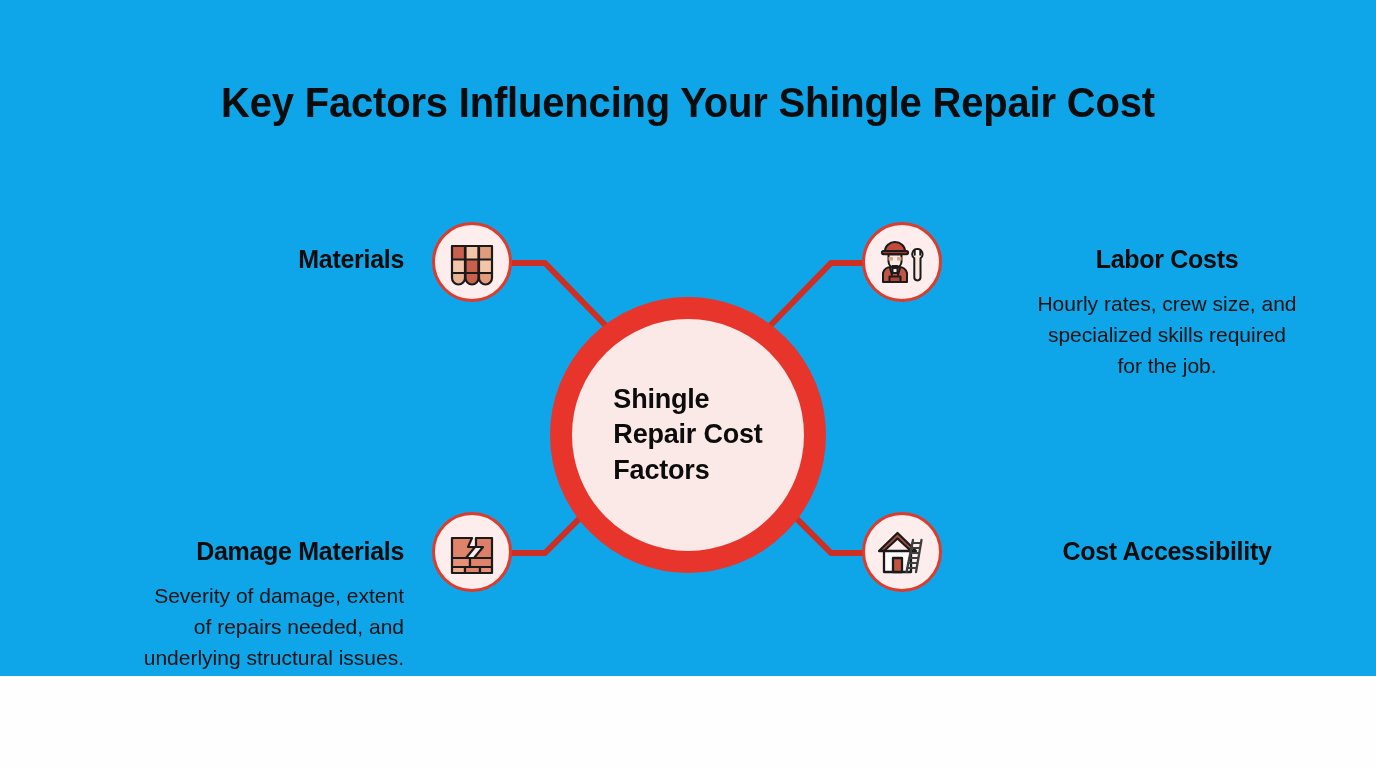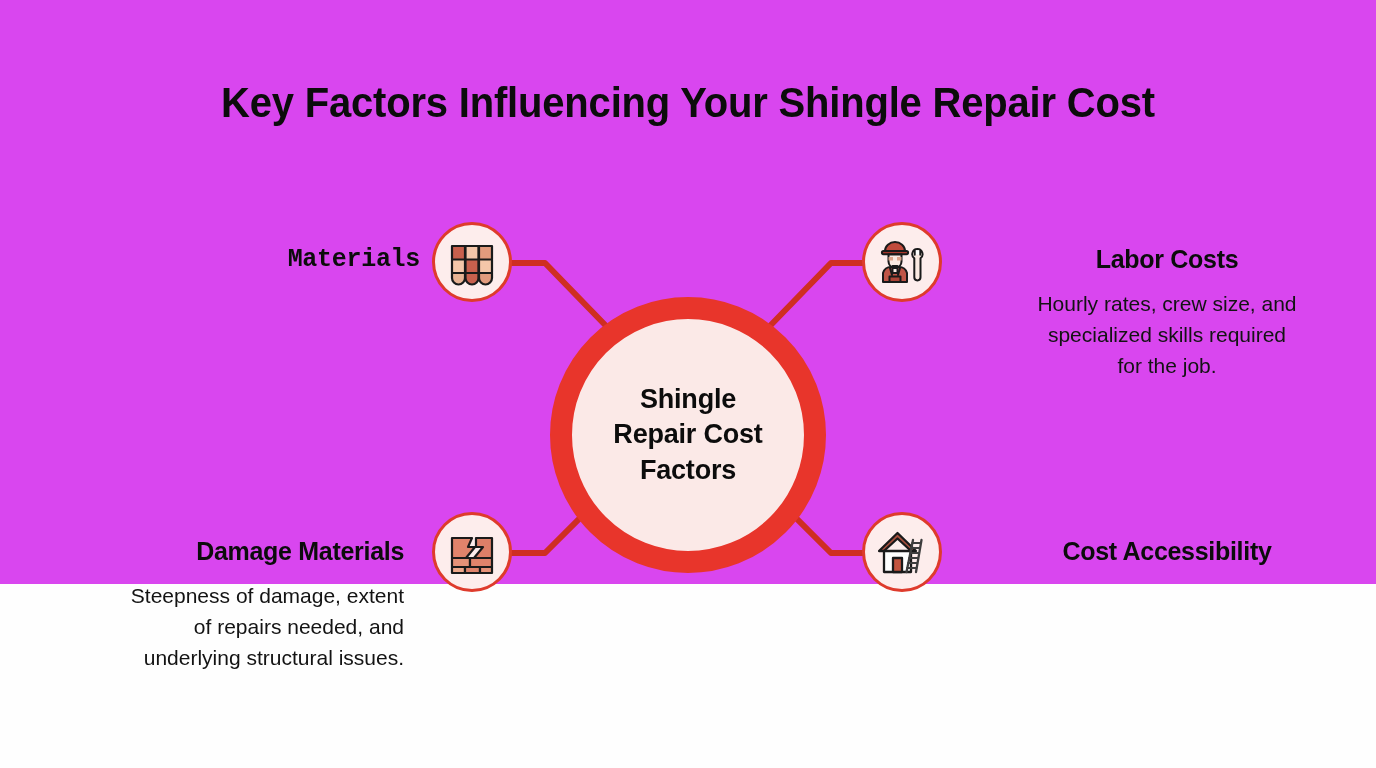--- a/index.html
+++ b/index.html
@@ -11,22 +11,22 @@
     height: 768px;
     background: #FEFEFE;
     font-family: "Liberation Sans", sans-serif;
     overflow: hidden;
     position: relative;
   }
 
   #canvas {
     position: relative;
     width: 1376px;
-    height: 584px;
-    background: #d946ef;
+    height: 676px;
+    background: #0ea5e9;
   }
 
   
   #page-title {
     position: absolute;
     top: 78px;
     left: 0;
     width: 1376px;
     text-align: center;
     font-family: "Liberation Sans Narrow", "Liberation Sans", sans-serif;
@@ -62,21 +62,20 @@
     display: flex;
     align-items: center;
     justify-content: center;
     z-index: 5;
   }
   #center-hub-label {
     font-size: 27px;
     font-weight: bold;
     color: #0C0C0C;
     line-height: 1.32;
-    text-align: center;
     white-space: pre-line;
     letter-spacing: -0.2px;
   }
 
   
   .node-circle {
     position: absolute;
     width: 80px;
     height: 80px;
     border-radius: 50%;
@@ -112,21 +111,21 @@
     font-size: 21px;
     color: #131313;
     line-height: 1.48;
     margin-top: 14px;
     white-space: pre-line;
   }
 
   .align-right { text-align: right; }
   .align-left  { text-align: center; }
 
-  #text-materials { left: 36px;  top: 246px; width: 384px; font-family: Liberation Mono, monospace; }
+  #text-materials { left: 20px;  top: 246px; width: 384px; }
   #text-damage    { left: 20px;  top: 538px; width: 384px; }
   #text-labor     { left: 972px; top: 246px; width: 390px; }
   #text-roof      { left: 972px; top: 538px; width: 390px; }
 </style>
 </head>
 <body>
 
 <div id="canvas">
 
   <div id="page-title">Key Factors Influencing Your Shingle Repair Cost</div>
@@ -248,21 +247,21 @@
 
   <div class="node-text align-left" id="text-labor">
     <div class="node-heading">Labor Costs</div>
     <div class="node-desc">Hourly rates, crew size, and
 specialized skills required
 for the job.</div>
   </div>
 
   <div class="node-text align-right" id="text-damage">
     <div class="node-heading">Damage Materials</div>
-    <div class="node-desc">Steepness of damage, extent
+    <div class="node-desc">Severity of damage, extent
 of repairs needed, and
 underlying structural issues.</div>
   </div>
 
   <div class="node-text align-left" id="text-roof">
     <div class="node-heading">Cost Accessibility</div>
   </div>
 
 </div>
 

